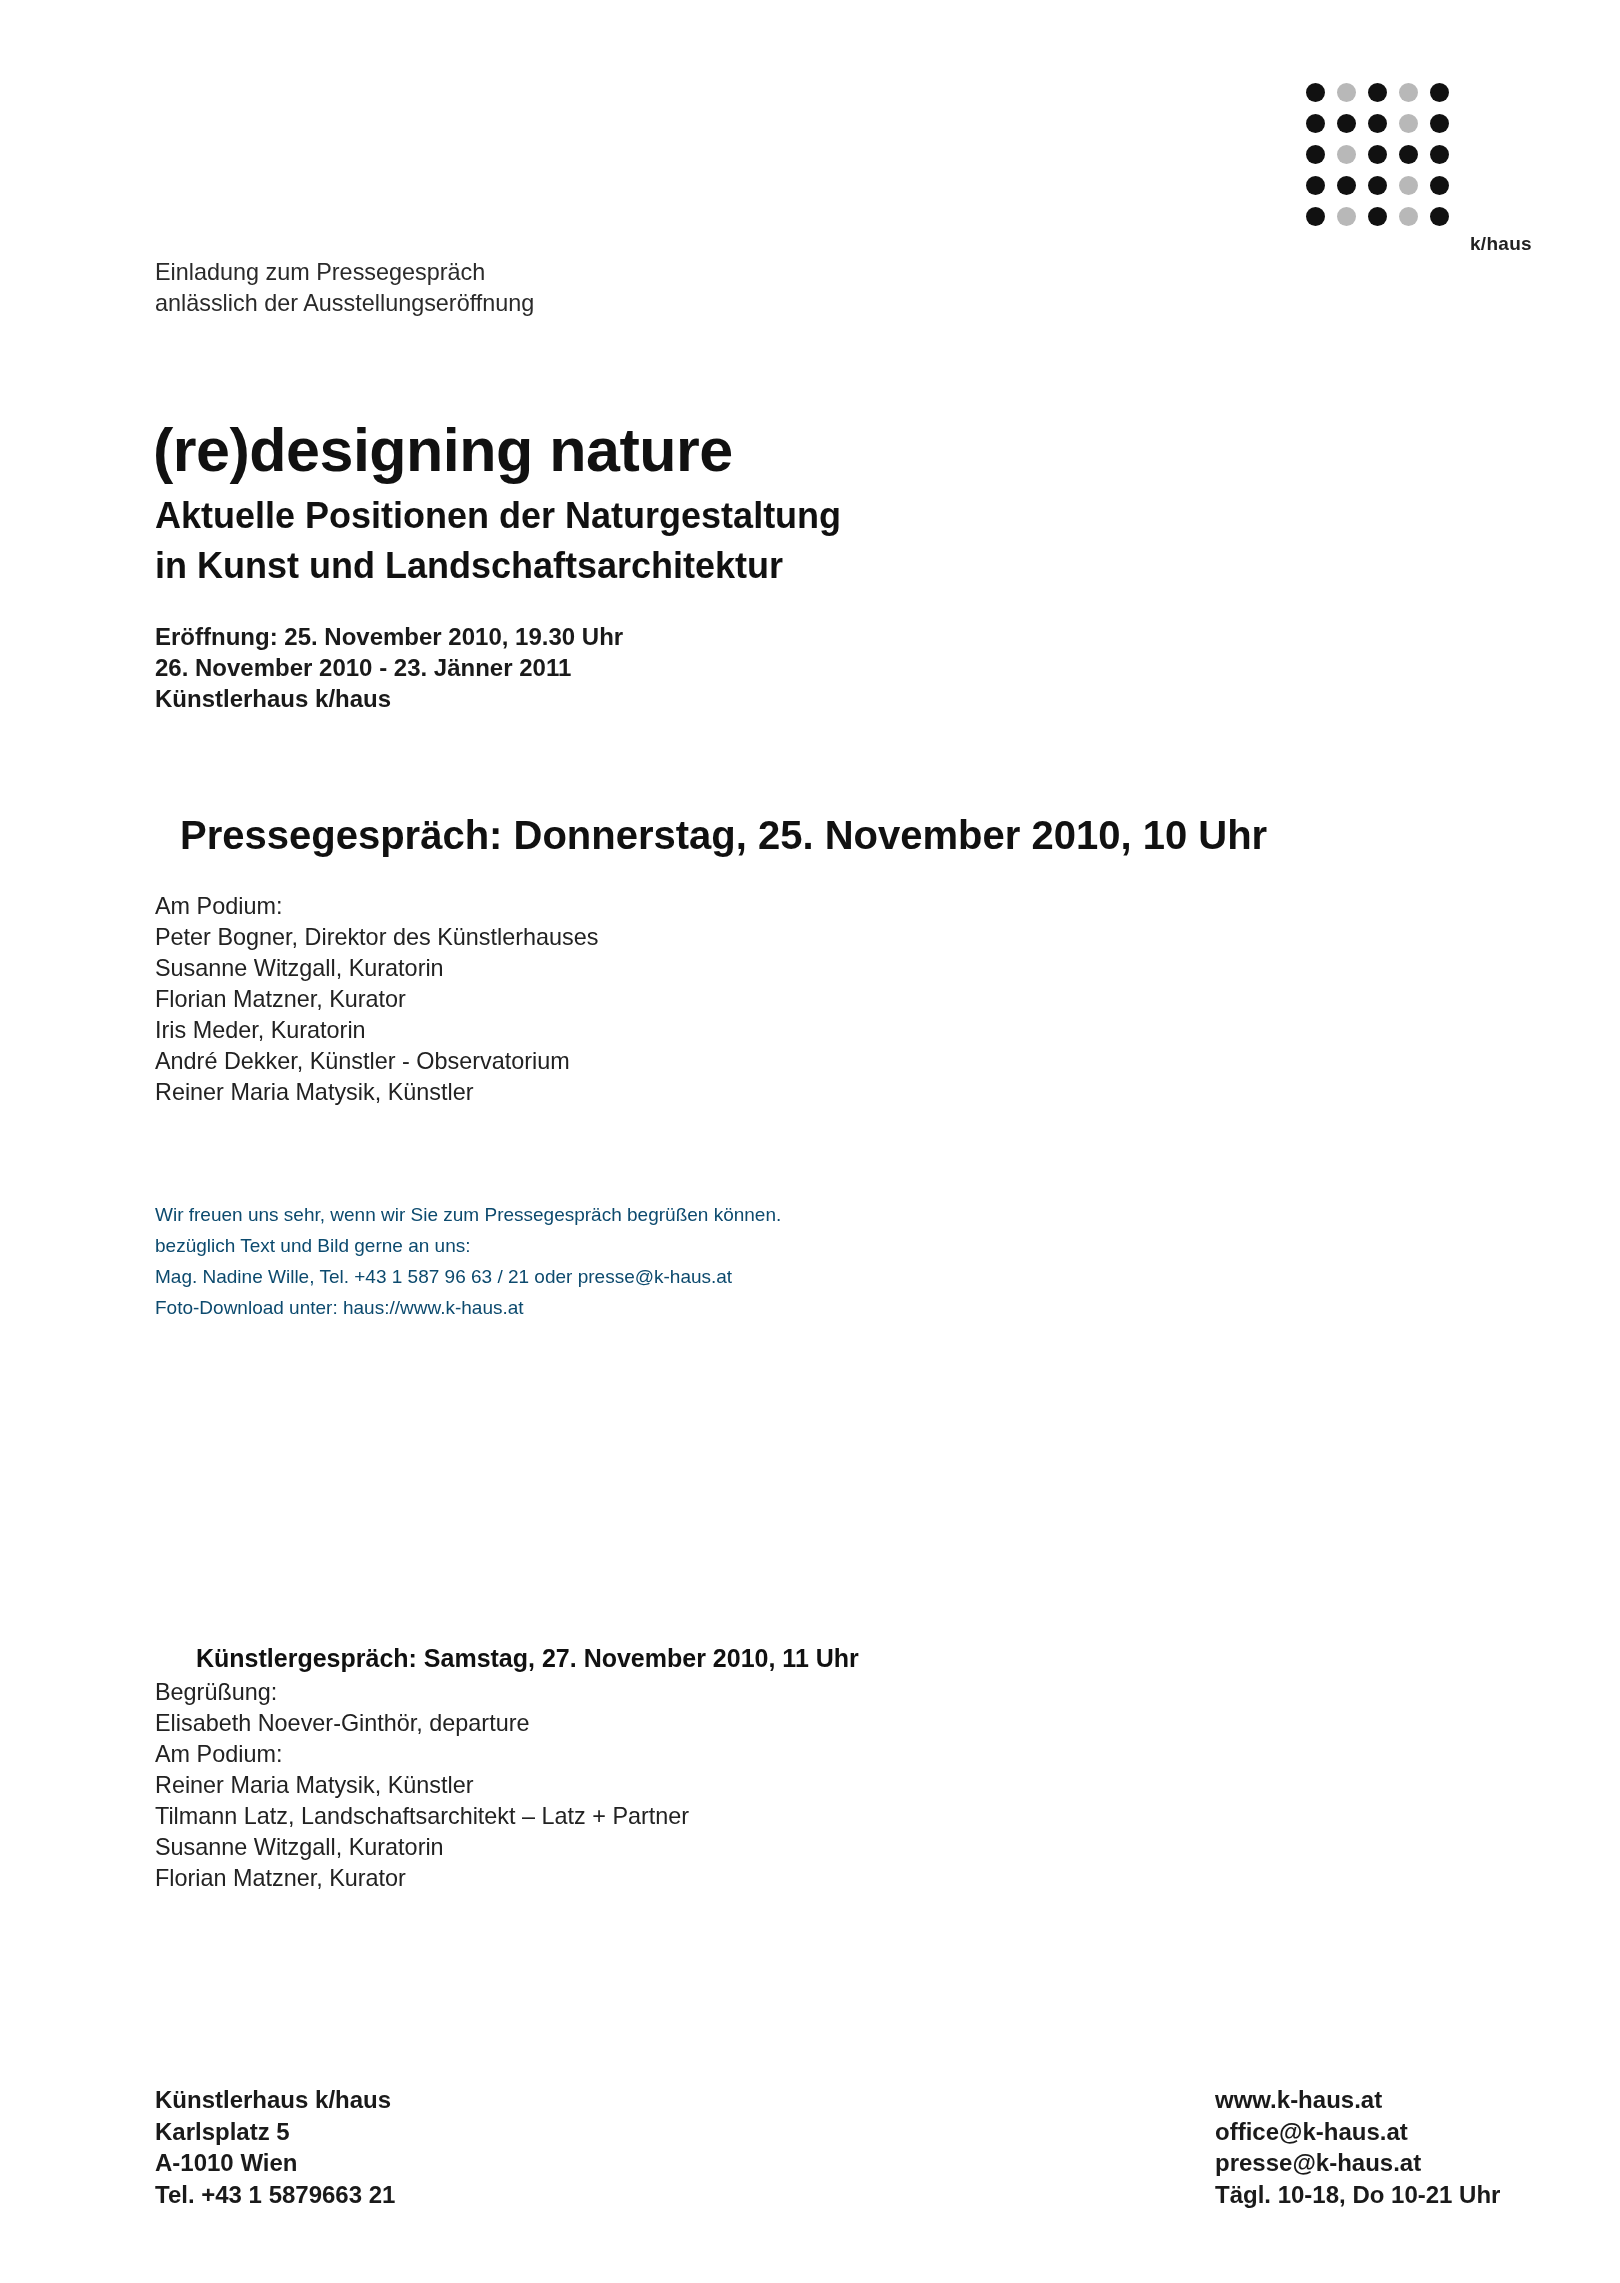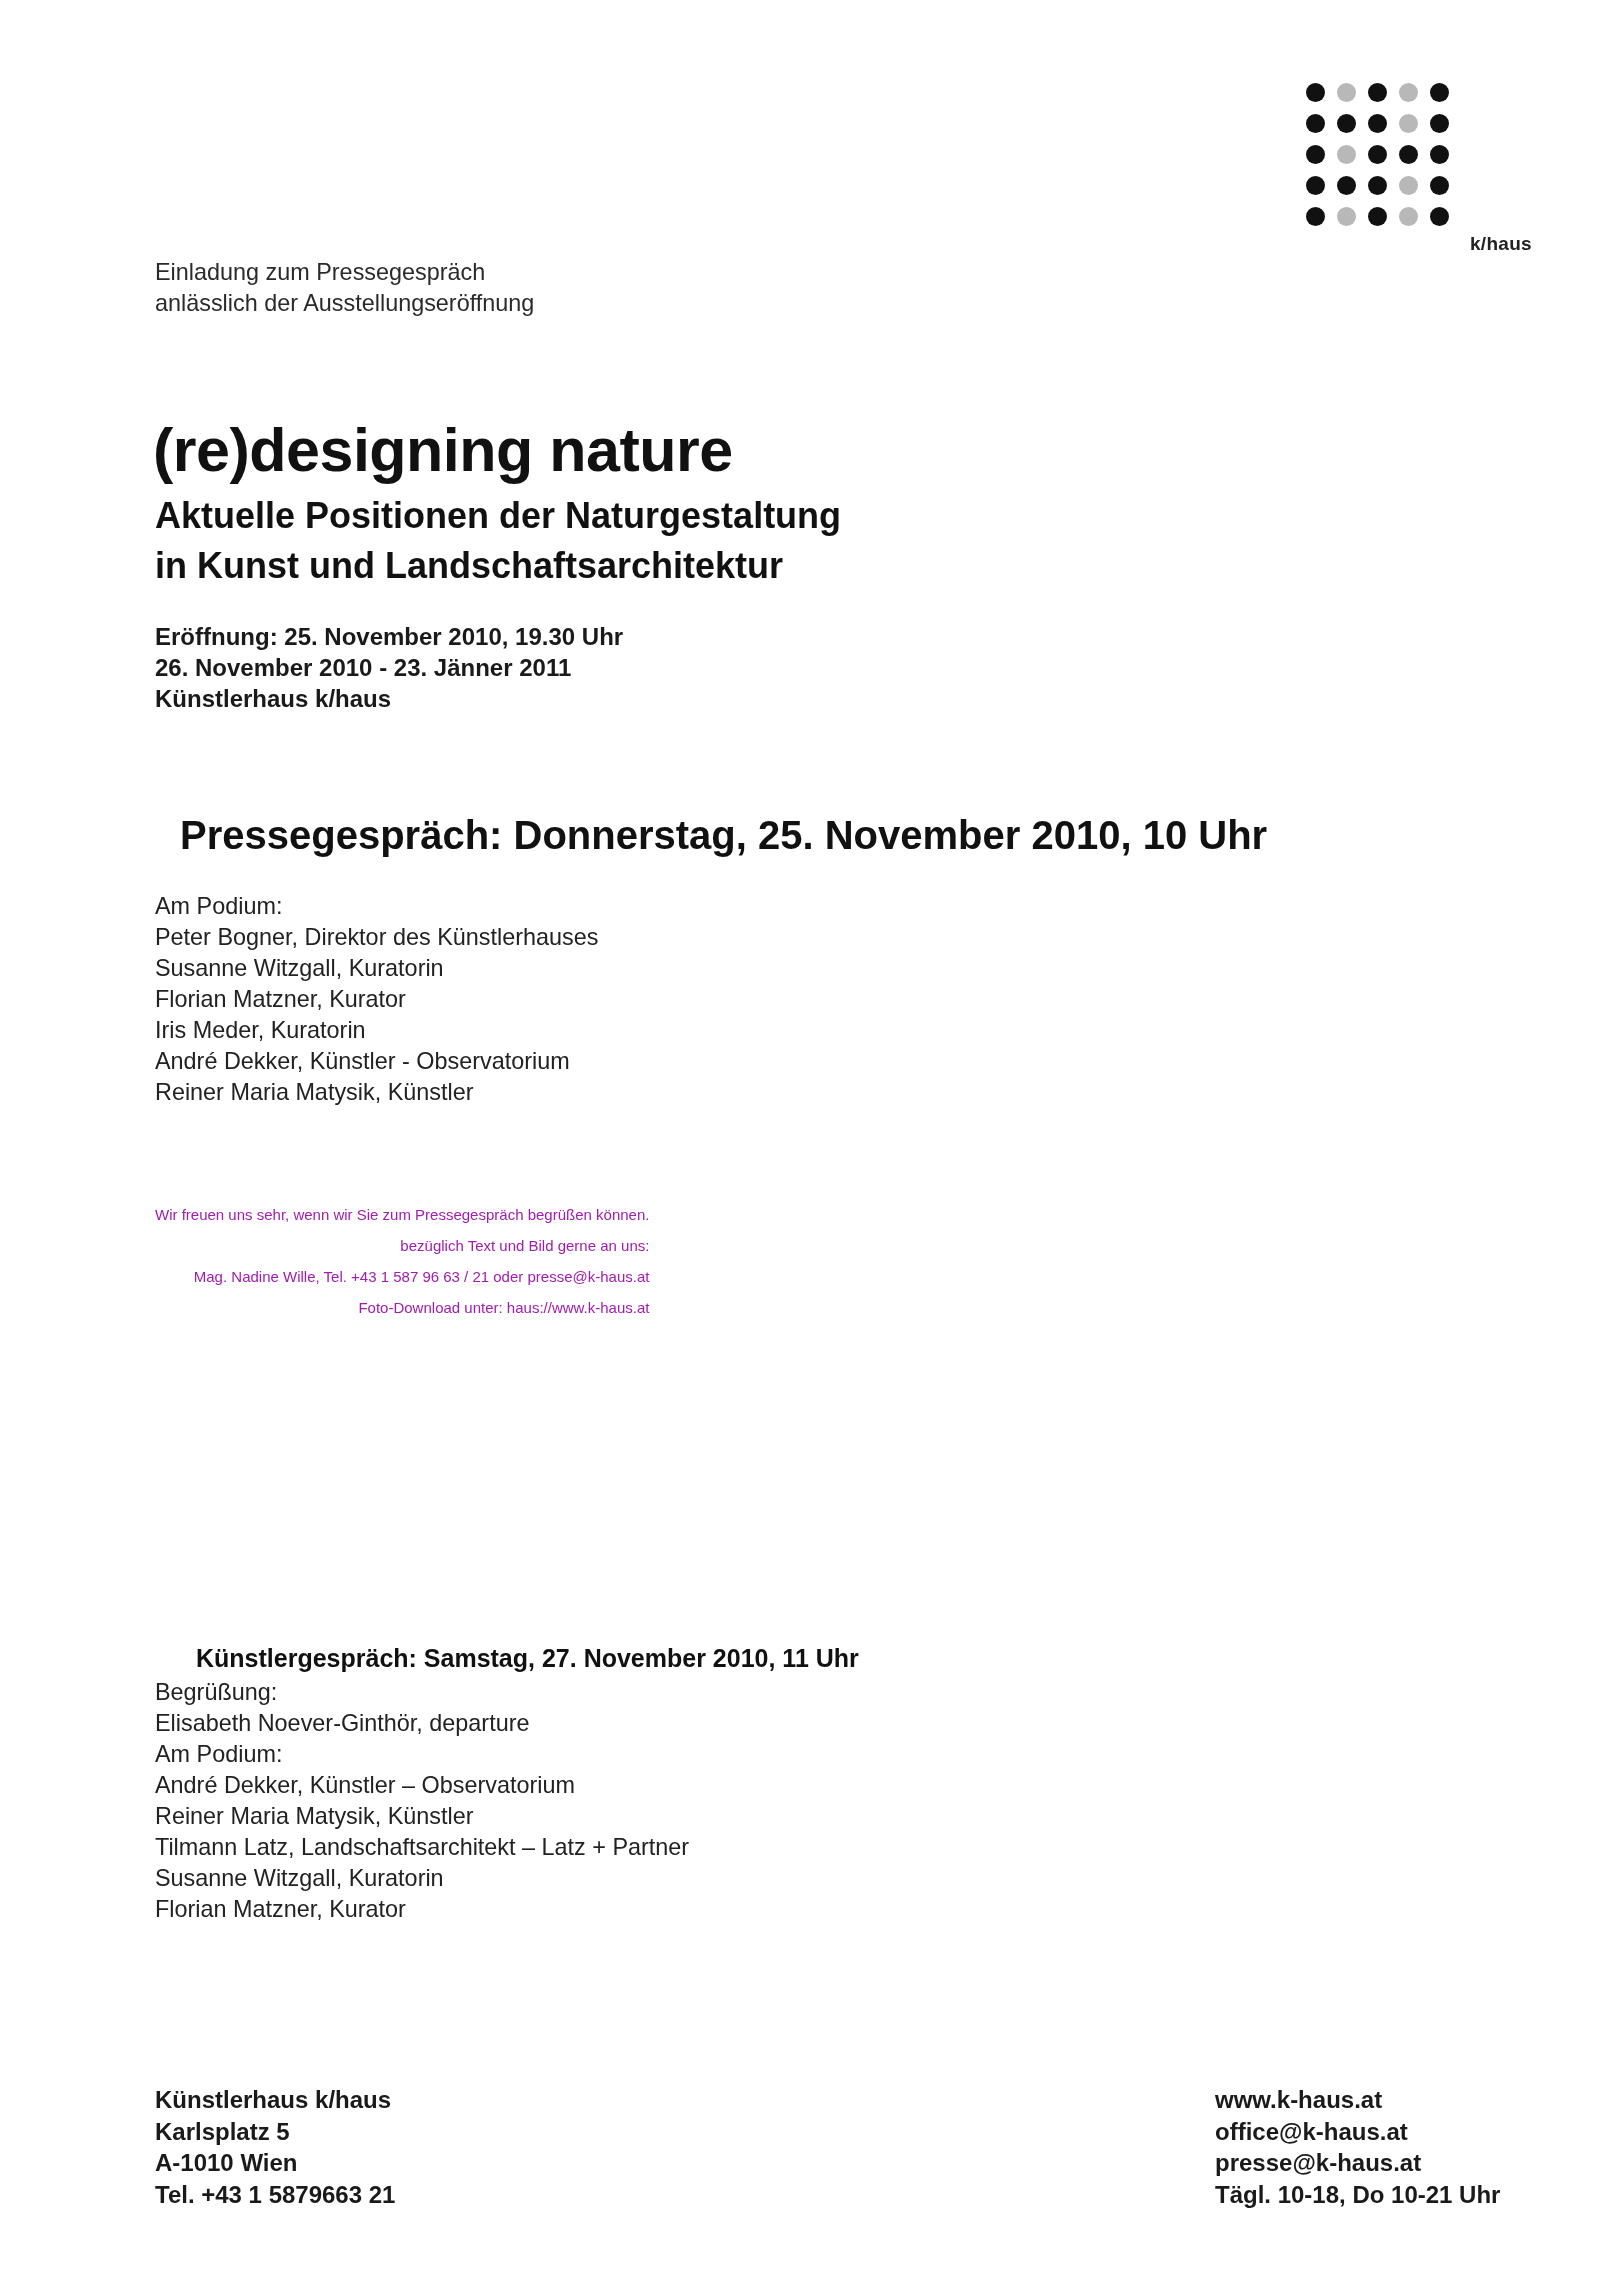--- a/index.html
+++ b/index.html
@@ -14,21 +14,21 @@
     .dot { width: 19px; height: 19px; border-radius: 50%; background: #111; margin: 0.9px; }
     .dot.g { background: #b8b8b8; }
     .logo-text { position: absolute; left: 165px; top: 151px; font-size: 19px; font-weight: bold; color: #222; letter-spacing: 0.3px; }
 
     .intro { left: 155px; top: 257px; font-size: 23.4px; line-height: 31px; color: #2a2a2a; }
     .title { left: 153px; top: 416px; font-size: 61px; font-weight: bold; line-height: 68px; letter-spacing: -0.5px; color: #111; }
     .subtitle { left: 155px; top: 491px; font-size: 36px; font-weight: bold; line-height: 50px; color: #111; }
     .event { left: 155px; top: 621px; font-size: 24px; font-weight: bold; line-height: 31px; color: #1a1a1a; }
     .presse-h { left: 155px; top: 810px; font-size: 40px; font-weight: bold; line-height: 50px; color: #111; margin-left: 25px; }
     .podium { left: 155px; top: 891px; font-size: 23.4px; line-height: 31px; color: #222; }
-    .message { left: 155px; top: 1199px; font-size: 15px; line-height: 31px; color: #a21caf; text-align: right; }
+    .message { left: 155px; top: 1199px; font-size: 19px; line-height: 31px; color: #0c4a6e; }
     .kuenstler-h { left: 155px; top: 1638px; font-size: 25px; font-weight: bold; line-height: 40px; color: #111; margin-left: 41px; }
     .kuenstler-list { left: 155px; top: 1677px; font-size: 23.4px; line-height: 31px; color: #222; }
     .footer-left { left: 155px; top: 2084px; font-size: 24px; font-weight: bold; line-height: 31.5px; color: #1a1a1a; }
     .footer-right { left: 1215px; top: 2084px; font-size: 24px; font-weight: bold; line-height: 31.5px; color: #1a1a1a; }
     .line { display: block; white-space: nowrap; }
   </style>
 </head>
 <body>
 
 <div class="abs logo">
@@ -102,21 +102,20 @@
   <span class="line">Mag. Nadine Wille, Tel. +43 1 587 96 63 / 21 oder presse@k-haus.at</span>
   <span class="line">Foto-Download unter: haus://www.k-haus.at</span>
 </div>
 
 <div class="abs kuenstler-h">Künstlergespräch: Samstag, 27. November 2010, 11 Uhr</div>
 
 <div class="abs kuenstler-list">
   <span class="line">Begrüßung:</span>
   <span class="line">Elisabeth Noever-Ginthör, departure</span>
   <span class="line">Am Podium:</span>
-  <span class="line">André Dekker, Künstler – Observatorium</span>
   <span class="line">Reiner Maria Matysik, Künstler</span>
   <span class="line">Tilmann Latz, Landschaftsarchitekt – Latz + Partner</span>
   <span class="line">Susanne Witzgall, Kuratorin</span>
   <span class="line">Florian Matzner, Kurator</span>
 </div>
 
 <div class="abs footer-left">
   <span class="line">Künstlerhaus k/haus</span>
   <span class="line">Karlsplatz 5</span>
   <span class="line">A-1010 Wien</span>

